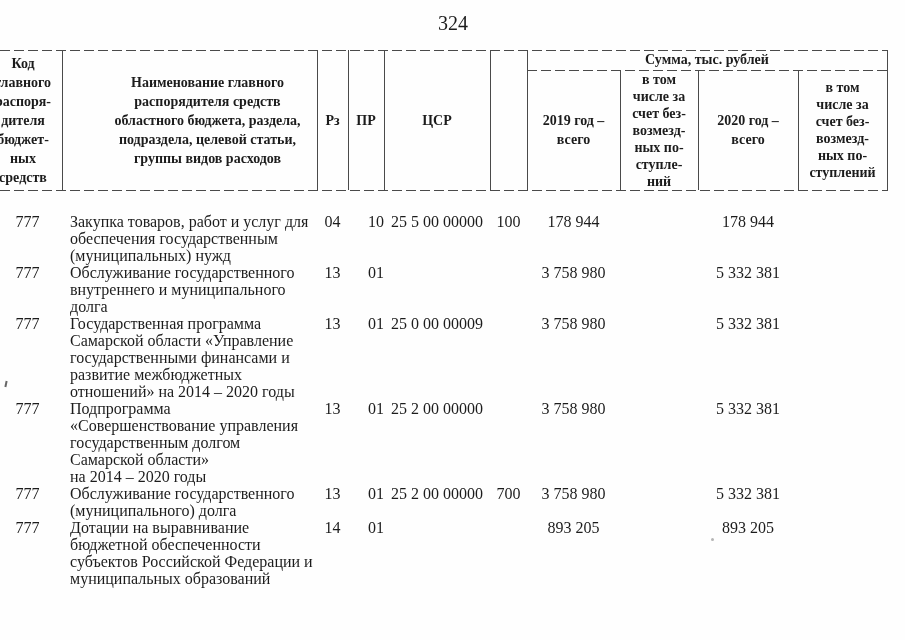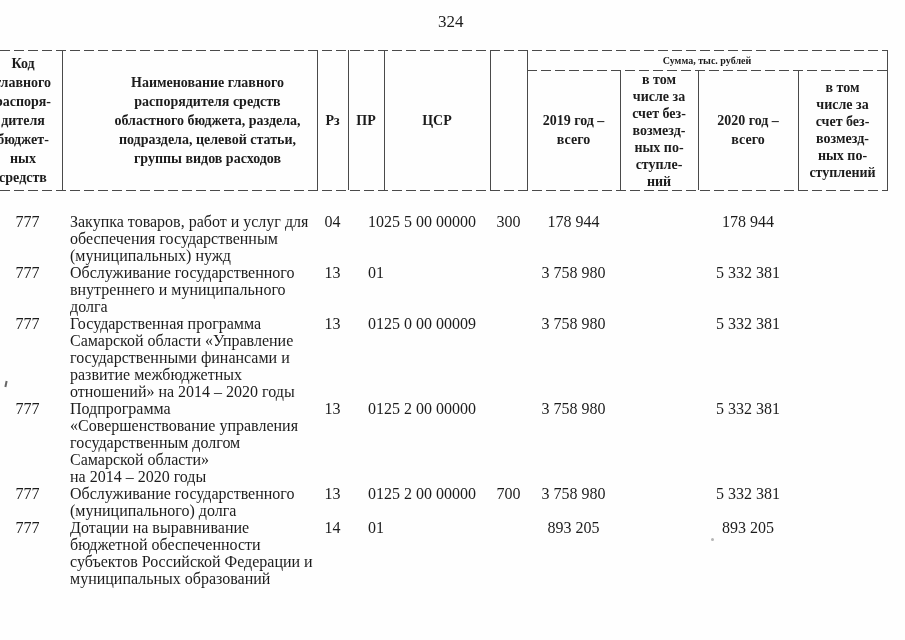--- a/index.html
+++ b/index.html
@@ -8,62 +8,62 @@
     width: 905px;
     height: 640px;
     background: #fefefe;
     overflow: hidden;
     font-family: "Liberation Serif", "DejaVu Serif", serif;
     color: #1c1c1c;
   }
   .pagenum {
     position: absolute;
     left: 438px; top: 12px;
-    font-size: 17px;
+    font-size: 20px;
   }
   
   .hdr {
     position: absolute;
     display: flex;
     align-items: center;
     justify-content: center;
     text-align: center;
     font-weight: bold;
     font-size: 14px;
     line-height: 19px;
     white-space: pre-line;
   }
   .hdr.tight { line-height: 17px; }
   .hdr-tall { top: 50px; height: 140px; }
   .hdr-sub  { top: 70px; height: 120px; }
   .sumhdr {
     position: absolute;
     left: 527px; top: 50px; width: 360px; height: 20px;
     display: flex; align-items: center; justify-content: center;
-    font-weight: bold; font-size: 10px;
+    font-weight: bold; font-size: 14px;
   }
   
   .vline { position: absolute; width: 1px; background: #4a4a4a; }
   .hline {
     position: absolute; height: 1px;
     background-image: repeating-linear-gradient(90deg, #4a4a4a 0px, #4a4a4a 10px, rgba(0,0,0,0) 10px, rgba(0,0,0,0) 14px);
   }
   
   .row { position: absolute; left: 0; width: 905px; }
   .cell {
     position: absolute; top: 16px;
     font-size: 16px;
     line-height: 17px;
     white-space: pre-line;
   }
   .c-code   { left: 0px;   width: 55px;  text-align: center; }
   .c-name   { left: 70px;  width: 250px; text-align: left; }
   .c-rz     { left: 317px; width: 31px;  text-align: center; }
   .c-pr     { left: 348px; width: 36px;  text-align: right; }
-  .c-csr    { left: 384px; width: 106px; }
+  .c-csr    { left: 384px; width: 106px; text-align: center; }
   .c-vr     { left: 490px; width: 37px;  text-align: center; }
   .c-y19    { left: 527px; width: 93px;  text-align: center; }
   .c-y19bp  { left: 620px; width: 78px;  text-align: center; }
   .c-y20    { left: 698px; width: 100px; text-align: center; }
   .c-y20bp  { left: 798px; width: 89px;  text-align: center; }
   .speck-a {
     position: absolute; left: 5px; top: 381px;
     width: 2px; height: 6px; background: #666; transform: rotate(12deg);
   }
   .speck-b {
@@ -132,21 +132,21 @@
   </div>
 
   <div class="row" style="top:197px;">
     <div class="cell c-code">777</div>
     <div class="cell c-name">Закупка товаров, работ и услуг для
 обеспечения государственным
 (муниципальных) нужд</div>
     <div class="cell c-rz">04</div>
     <div class="cell c-pr">10</div>
     <div class="cell c-csr">25 5 00 00000</div>
-    <div class="cell c-vr">300</div>
+    <div class="cell c-vr">100</div>
     <div class="cell c-y19">178 944</div>
     <div class="cell c-y19bp"></div>
     <div class="cell c-y20">178 944</div>
     <div class="cell c-y20bp"></div>
   </div>
 
   <div class="row" style="top:248px;">
     <div class="cell c-code">777</div>
     <div class="cell c-name">Обслуживание государственного
 внутреннего и муниципального

